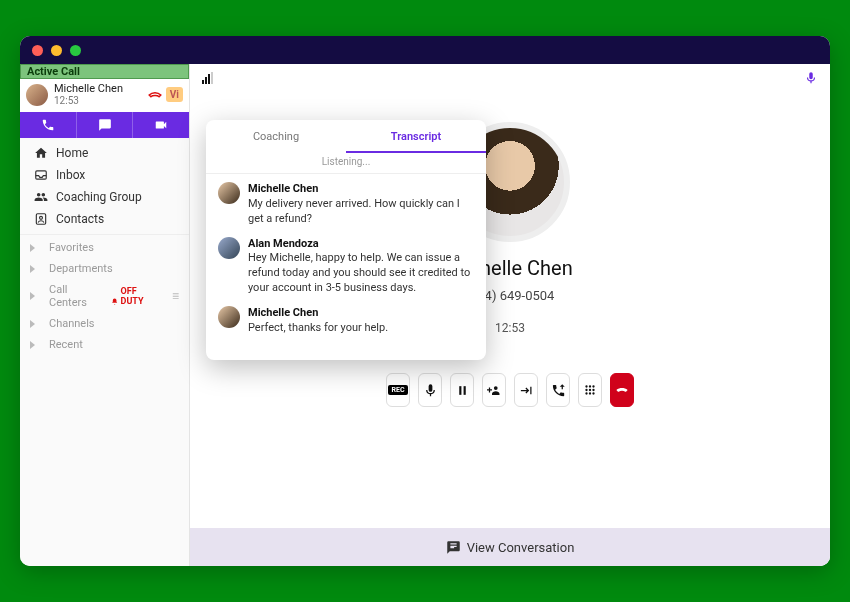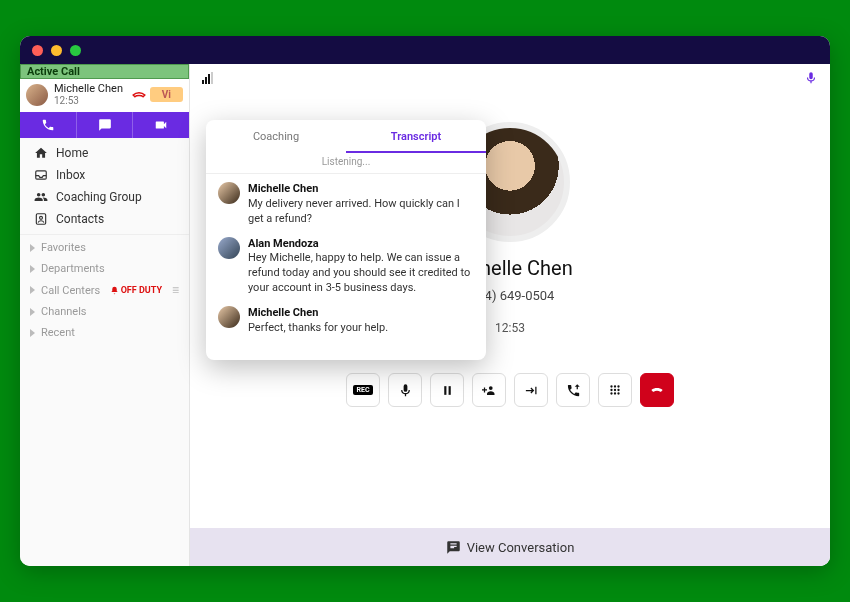--- a/index.html
+++ b/index.html
@@ -14,46 +14,46 @@
   
   .sidebar { width: 170px; background: #fafafa; border-right: 1px solid #e4e4e4; display: flex; flex-direction: column; font-size: 12px; }
   .active-call-badge { background: #7cc47c; border: 1px solid #4e9a4e; color: #0b3d0b; font-weight: 700; font-size: 11px; padding: 0 6px; }
   .active-call-row { display: flex; align-items: center; padding: 4px 6px 6px 6px; gap: 6px; background: #fff; }
   .avatar-sm { width: 22px; height: 22px; border-radius: 50%; background: linear-gradient(135deg,#d9b38c,#8a5a44); flex-shrink: 0; }
   .ac-info { flex: 1; line-height: 1.1; }
   .ac-name { font-size: 11px; color: #222; }
   .ac-time { font-size: 10px; color: #777; }
   .ac-icons { display: flex; gap: 4px; align-items: center; }
   .ac-hangup { color: #d11; font-size: 14px; }
-  .ac-vi { background: #ffcc80; color: #b55; font-size: 10px; font-weight: 700; padding: 2px 12px; border-radius: 3px; }
+  .ac-vi { background: #ffcc80; color: #b55; font-size: 10px; font-weight: 700; padding: 2px 4px; border-radius: 3px; }
   .action-row { display: flex; background: #6a2be2; }
   .action-btn { flex: 1; height: 26px; display: flex; align-items: center; justify-content: center; color: #fff; }
   .action-btn + .action-btn { border-left: 1px solid rgba(255,255,255,0.25); }
   .nav { padding: 4px 4px; }
   .nav-item { display: flex; align-items: center; gap: 8px; padding: 4px 10px; color: #333; cursor: pointer; }
   .nav-item svg, .nav-item .ico { width: 14px; height: 14px; flex-shrink: 0; }
   .sec { padding: 2px 0; border-top: 1px solid #eee; }
-  .sec-item { display: flex; align-items: center; gap: 6px; padding: 4px 10px; color: #9a9a9a; cursor: pointer; font-size: 11px; }
+  .sec-item { display: flex; align-items: center; gap: 14px; padding: 4px 10px; color: #9a9a9a; cursor: pointer; font-size: 11px; }
   .chev { width: 0; height: 0; border-top: 4px solid transparent; border-bottom: 4px solid transparent; border-left: 5px solid #bbb; }
   .offduty { margin-left: auto; color: #d11; font-size: 9px; font-weight: 700; display: flex; align-items: flex-end; gap: 2px; }
   .drag-handle { color: #bbb; font-size: 12px; margin-left: 4px; }
   
   .main { flex: 1; display: flex; flex-direction: column; position: relative; background: #fff; }
   .topbar { height: 28px; display: flex; align-items: center; padding: 0 12px; }
   .signal { display: flex; align-items: flex-end; gap: 1px; height: 12px; }
   .signal span { width: 2px; background: #111; }
   .signal span:nth-child(1){height:4px}.signal span:nth-child(2){height:7px}.signal span:nth-child(3){height:10px}.signal span:nth-child(4){height:12px;background:#ccc}
   .mic-top { margin-left: auto; color: #6a2be2; }
   .call-body { flex: 1; display: flex; flex-direction: column; align-items: center; justify-content: flex-start; padding-top: 30px; gap: 8px; }
   .avatar-lg { width: 120px; height: 120px; border-radius: 50%; background: radial-gradient(circle at 50% 35%, #e8c9a8 0 28%, #3a2a1a 28% 55%, #e8e6e6 55% 100%); border: 6px solid #eee; }
   .caller-name { font-size: 20px; color: #111; margin-top: 6px; }
   .caller-phone { font-size: 13px; color: #444; }
   .caller-time { font-size: 12px; color: #555; margin-top: 10px; }
   .controls { display: flex; gap: 8px; margin-top: 30px; }
-  .cbtn { width: 34px; height: 34px; border: 1px solid #ddd; border-radius: 6px; background: #fff; display: flex; align-items: center; justify-content: center; color: #111; cursor: pointer; }
+  .cbtn { width: 24px; height: 34px; border: 1px solid #ddd; border-radius: 6px; background: #fff; display: flex; align-items: center; justify-content: center; color: #111; cursor: pointer; }
   .cbtn.hang { background: #d0021b; border-color: #d0021b; color: #fff; }
   .vc-bar { height: 38px; background: #e7e2f0; display: flex; align-items: center; justify-content: center; gap: 6px; color: #333; font-size: 13px; cursor: pointer; }
   
   .popover { position: absolute; left: 186px; top: 56px; width: 280px; background: #fff; border-radius: 8px; box-shadow: 0 8px 28px rgba(0,0,0,0.25); overflow: hidden; z-index: 10; }
   .pv-tabs { display: flex; }
   .pv-tab { flex: 1; text-align: center; padding: 10px 0 8px; font-size: 11px; color: #777; cursor: pointer; border-bottom: 2px solid transparent; }
   .pv-tab.active { color: #6a2be2; font-weight: 600; border-bottom-color: #6a2be2; }
   .pv-listen { text-align: center; font-size: 10px; color: #999; padding: 3px 0 6px; border-bottom: 1px solid #eee; }
   .pv-body { padding: 8px 12px 14px; max-height: 220px; overflow: auto; }
   .msg { display: flex; gap: 8px; margin-bottom: 10px; }

